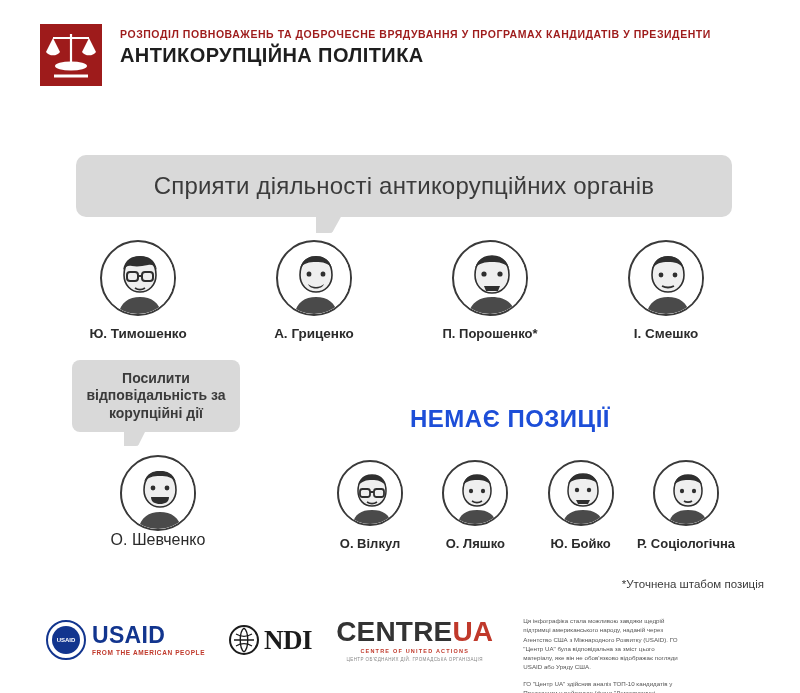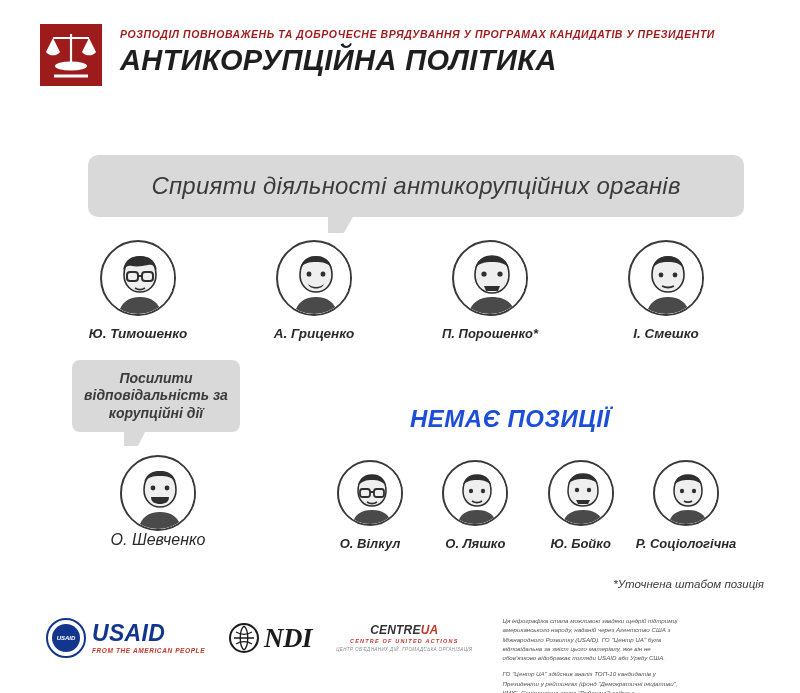--- a/index.html
+++ b/index.html
@@ -8,21 +8,20 @@
     width: 800px; height: 693px;
     background: #ffffff;
     font-family: "Liberation Sans", sans-serif;
     color: #2b2b2b;
     overflow: hidden;
   }
   #page {
     position: relative;
     width: 800px; height: 693px;
     background: #ffffff;
-    font-style: italic;
   }
 
   
   .header {
     position: absolute;
     left: 0; top: 0;
     width: 800px; height: 110px;
     display: flex;
     align-items: flex-start;
     padding: 22px 0 0 40px;
@@ -41,33 +40,33 @@
   }
   .kicker {
     font-size: 10.5px;
     font-weight: bold;
     letter-spacing: 0.55px;
     color: #9e1b1b;
     text-transform: uppercase;
     white-space: nowrap;
   }
   .headline {
-    font-size: 29px;
+    font-size: 20px;
     font-weight: bold;
     letter-spacing: 0.4px;
     color: #1e1e1e;
     margin-top: 4px;
     text-transform: uppercase;
     white-space: nowrap;
   }
 
   
   .callout-main {
     position: absolute;
-    left: 88px; top: 155px;
+    left: 76px; top: 155px;
     width: 656px; height: 62px;
     background: #d9d9d9;
     border-radius: 10px;
     display: flex;
     align-items: center;
     justify-content: center;
   }
   .callout-main .txt {
     font-size: 24px;
     color: #3b3b3b;
@@ -230,21 +229,21 @@
     width: 30px; height: 30px; border-radius: 50%;
     border: 2px solid #1b1b1b;
     position: relative; overflow: hidden; background: #fff;
   }
   .ndi-text {
     font-family: "Liberation Serif", serif;
     font-size: 27px; font-weight: bold; color: #1b1b1b; letter-spacing: -0.5px;
   }
   .centre-logo { line-height: 1; text-align: center; }
   .centre-logo .c1 {
-    font-size: 12px; font-weight: bold; color: #333; letter-spacing: 0.2px;
+    font-size: 28px; font-weight: bold; color: #333; letter-spacing: 0.2px;
   }
   .centre-logo .c1 .ua { color: #c0392b; }
   .centre-logo .c2 {
     font-size: 5.5px; font-weight: bold; color: #c0392b;
     letter-spacing: 1.2px; margin-top: 3px;
   }
   .centre-logo .c3 {
     font-size: 4.5px; color: #888; letter-spacing: 0.4px; margin-top: 3px;
   }
   .disclaimer {

